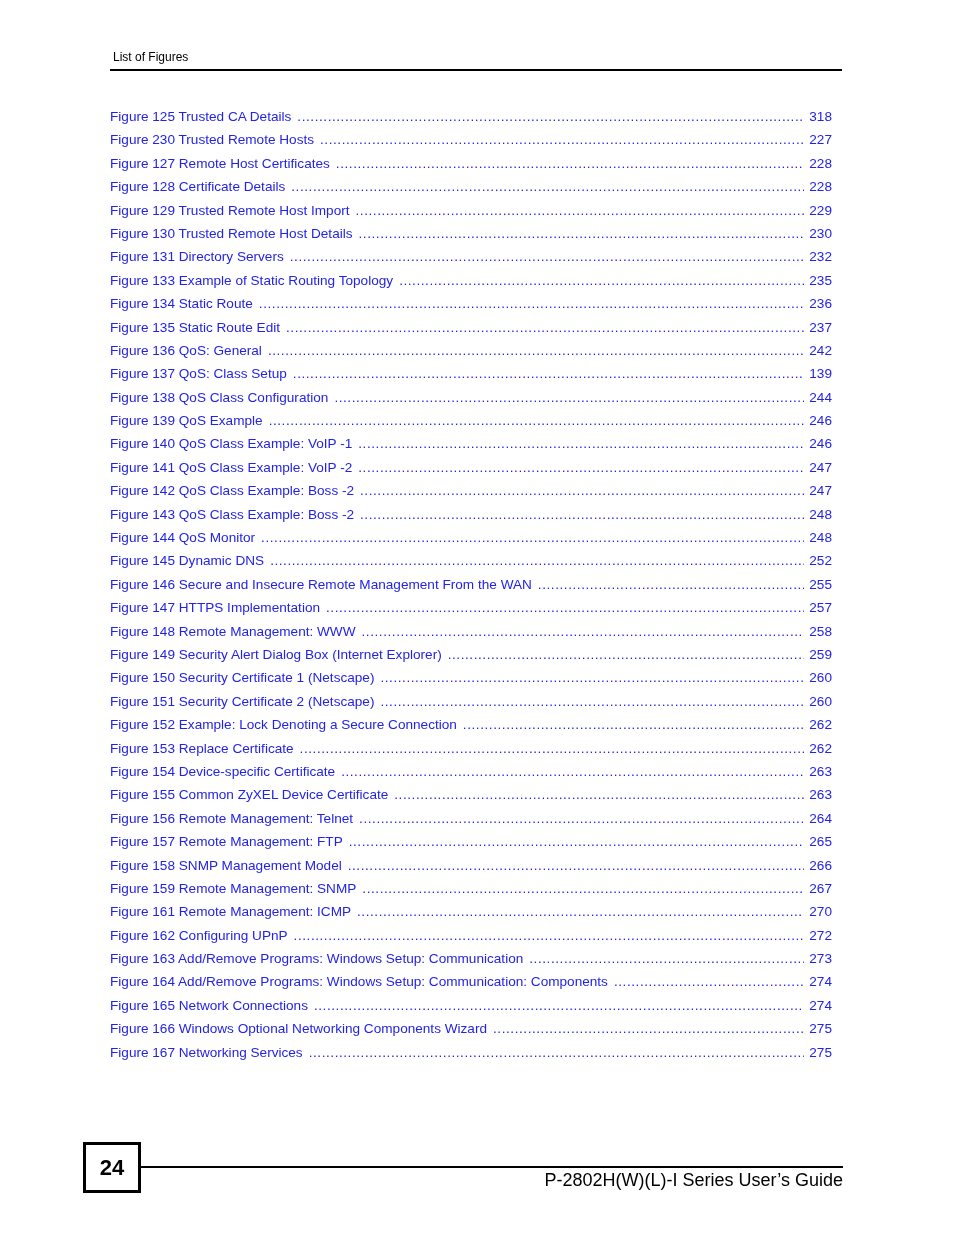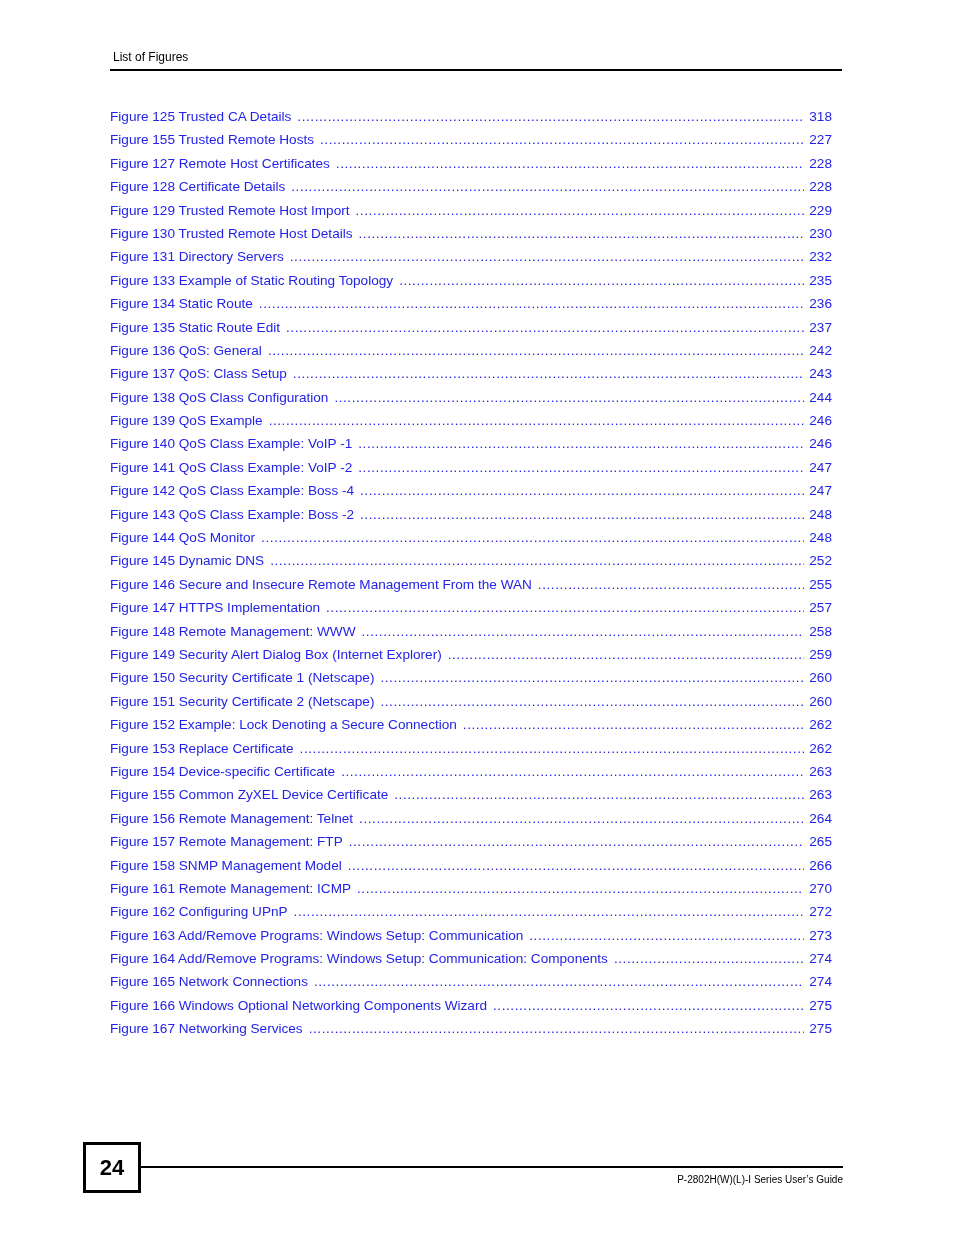--- a/index.html
+++ b/index.html
@@ -113,21 +113,21 @@
     left: 58px;
     top: 24px;
     right: 0;
     height: 0;
     border-bottom: 2px solid #000000;
   }
   #page-footer .footer-text {
     position: absolute;
     right: 0;
     top: 29px;
-    font-size: 10px;
+    font-size: 18px;
     color: #000000;
     text-align: right;
     line-height: 18px;
     white-space: nowrap;
   }
 </style>
 </head>
 <body>
 
 <div id="page-header">
@@ -135,21 +135,21 @@
   <div class="header-rule"></div>
 </div>
 
 <div id="figure-list">
     <div class="fig-row">
       <span class="fig-label">Figure 125 Trusted CA Details</span>
       <span class="fig-leader"></span>
       <span class="fig-page">318</span>
     </div>
     <div class="fig-row">
-      <span class="fig-label">Figure 155 Trusted Remote Hosts</span>
+      <span class="fig-label">Figure 230 Trusted Remote Hosts</span>
       <span class="fig-leader"></span>
       <span class="fig-page">227</span>
     </div>
     <div class="fig-row">
       <span class="fig-label">Figure 127 Remote Host Certificates</span>
       <span class="fig-leader"></span>
       <span class="fig-page">228</span>
     </div>
     <div class="fig-row">
       <span class="fig-label">Figure 128 Certificate Details</span>
@@ -187,21 +187,21 @@
       <span class="fig-page">237</span>
     </div>
     <div class="fig-row">
       <span class="fig-label">Figure 136 QoS: General</span>
       <span class="fig-leader"></span>
       <span class="fig-page">242</span>
     </div>
     <div class="fig-row">
       <span class="fig-label">Figure 137 QoS: Class Setup</span>
       <span class="fig-leader"></span>
-      <span class="fig-page">243</span>
+      <span class="fig-page">139</span>
     </div>
     <div class="fig-row">
       <span class="fig-label">Figure 138 QoS Class Configuration</span>
       <span class="fig-leader"></span>
       <span class="fig-page">244</span>
     </div>
     <div class="fig-row">
       <span class="fig-label">Figure 139 QoS Example</span>
       <span class="fig-leader"></span>
       <span class="fig-page">246</span>
@@ -210,21 +210,21 @@
       <span class="fig-label">Figure 140 QoS Class Example: VoIP -1</span>
       <span class="fig-leader"></span>
       <span class="fig-page">246</span>
     </div>
     <div class="fig-row">
       <span class="fig-label">Figure 141 QoS Class Example: VoIP -2</span>
       <span class="fig-leader"></span>
       <span class="fig-page">247</span>
     </div>
     <div class="fig-row">
-      <span class="fig-label">Figure 142 QoS Class Example: Boss -4</span>
+      <span class="fig-label">Figure 142 QoS Class Example: Boss -2</span>
       <span class="fig-leader"></span>
       <span class="fig-page">247</span>
     </div>
     <div class="fig-row">
       <span class="fig-label">Figure 143 QoS Class Example: Boss -2</span>
       <span class="fig-leader"></span>
       <span class="fig-page">248</span>
     </div>
     <div class="fig-row">
       <span class="fig-label">Figure 144 QoS Monitor</span>
@@ -293,20 +293,25 @@
     </div>
     <div class="fig-row">
       <span class="fig-label">Figure 157 Remote Management: FTP</span>
       <span class="fig-leader"></span>
       <span class="fig-page">265</span>
     </div>
     <div class="fig-row">
       <span class="fig-label">Figure 158 SNMP Management Model</span>
       <span class="fig-leader"></span>
       <span class="fig-page">266</span>
+    </div>
+    <div class="fig-row">
+      <span class="fig-label">Figure 159 Remote Management: SNMP</span>
+      <span class="fig-leader"></span>
+      <span class="fig-page">267</span>
     </div>
     <div class="fig-row">
       <span class="fig-label">Figure 161 Remote Management: ICMP</span>
       <span class="fig-leader"></span>
       <span class="fig-page">270</span>
     </div>
     <div class="fig-row">
       <span class="fig-label">Figure 162 Configuring UPnP</span>
       <span class="fig-leader"></span>
       <span class="fig-page">272</span>

